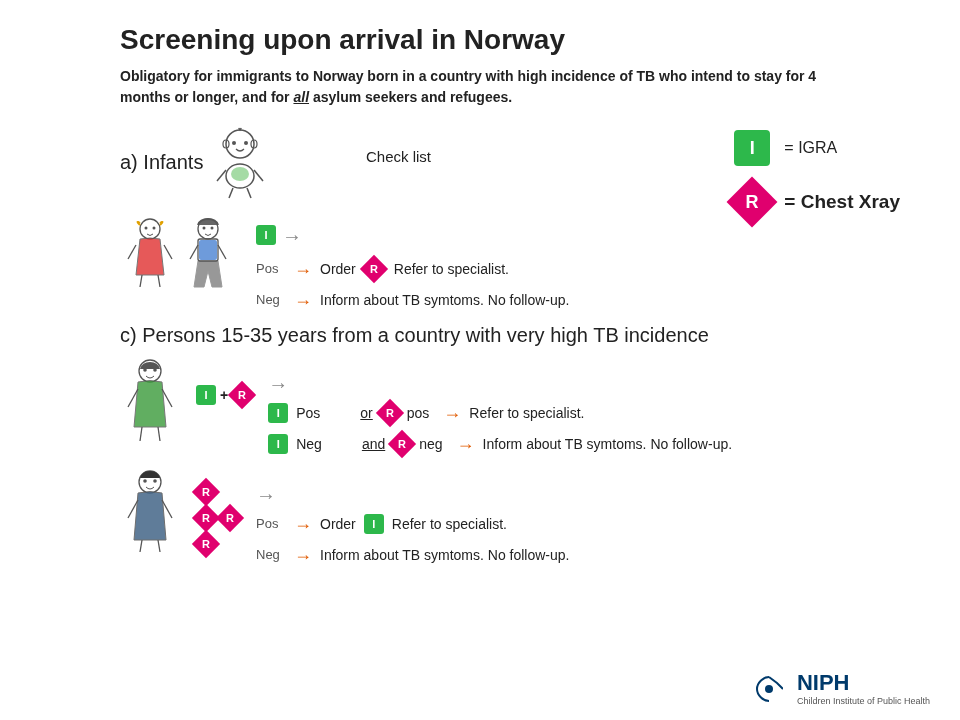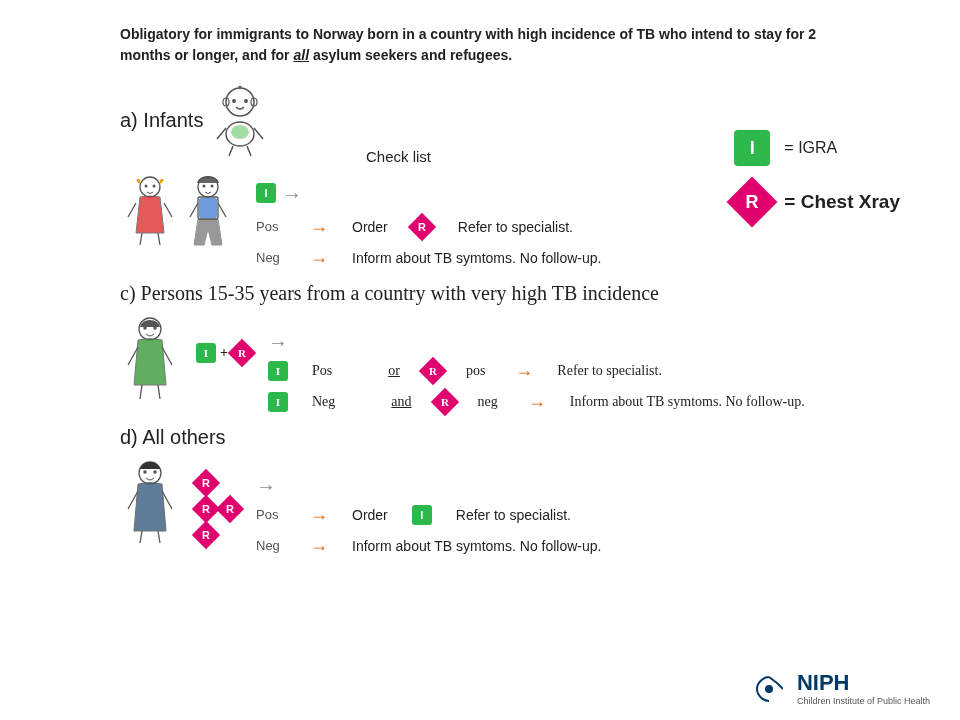--- a/index.html
+++ b/index.html
@@ -126,21 +126,21 @@
     }
     .section-body {
       display: flex;
       align-items: flex-start;
       gap: 16px;
       margin-top: 4px;
     }
     .flow-line {
       display: flex;
       align-items: center;
-      gap: 20px;
+      gap: 4px;
       font-size: 14px;
     }
     .pos-neg {
       width: 30px;
       font-size: 13px;
       color: #555;
     }
     
     .section-a {
       display: flex;
@@ -169,23 +169,24 @@
       color: #555;
       line-height: 1.3;
     }
     .underline { text-decoration: underline; margin-left: 33px; }
   </style>
 </head>
 <body>
 
 <div class="page">
 
+  <h1>Screening upon arrival in Norway</h1>
 
   <p class="subtitle">
-    <span>Obligatory for immigrants to Norway born in a country with high incidence of TB who intend to stay for 2 months or longer, and for </span><em>all</em><span> asylum seekers and refugees.</span>
+    <span>Obligatory for immigrants to Norway born in a country with high incidence of TB who intend to stay for 4 months or longer, and for </span><em>all</em><span> asylum seekers and refugees.</span>
   </p>
 
   <div class="section">
     <div class="section-a">
       <span class="section-title">a) Infants</span>
 
       <svg width="75" height="75" viewBox="0 0 75 75">
 
         <circle cx="37" cy="18" r="14" fill="none" stroke="#555" stroke-width="1.5"></circle>
 
@@ -279,21 +280,21 @@
         </div>
         <div class="flow-line">
           <span class="pos-neg">Neg</span>
           <span class="arrow">→</span>
           <span>Inform about TB symtoms. No follow-up.</span>
         </div>
       </div>
     </div>
   </div>
 
-  <div class="section" style="margin-top:10px;font-family:Liberation Serif, serif;">
+  <div class="section" style="margin-top:10px;">
     <div class="section-title" style="font-size:20px;">c)  Persons 15-35 years from a country with very high TB incidence</div>
     <div class="section-body">
 
       <svg width="60" height="90" viewBox="0 0 60 90">
         <circle cx="30" cy="14" r="11" fill="none" stroke="#555" stroke-width="1.3"></circle>
         <circle cx="25" cy="13" r="1.8" fill="#555"></circle>
         <circle cx="35" cy="13" r="1.8" fill="#555"></circle>
         <path d="M26 19 Q30 23 34 19" fill="none" stroke="#555" stroke-width="1"></path>
         <path d="M20 12 Q22 5 30 5 Q38 5 40 12" fill="#555" stroke="none"></path>
 
@@ -334,21 +335,20 @@
             </div>
           <span style="margin-right:6px;">neg</span>
           <span class="arrow">→</span>
           <span>Inform about TB symtoms. No follow-up.</span>
         </div>
       </div>
     </div>
   </div>
 
   <div class="section" style="margin-top:8px;">
-    <div class="section-title">d) All others</div>
     <div class="section-body">
 
       <svg width="60" height="90" viewBox="0 0 60 90">
         <circle cx="30" cy="14" r="11" fill="none" stroke="#555" stroke-width="1.3"></circle>
         <circle cx="25" cy="13" r="1.8" fill="#555"></circle>
         <circle cx="35" cy="13" r="1.8" fill="#555"></circle>
         <path d="M26 19 Q30 23 34 19" fill="none" stroke="#555" stroke-width="1"></path>
         <path d="M20 10 Q22 3 30 3 Q38 3 40 10" fill="#333" stroke="none"></path>
 
         <path d="M18 25 Q30 22 42 25 L46 72 L14 72 Z" fill="#446688" opacity="0.85" stroke="#555" stroke-width="1"></path>

